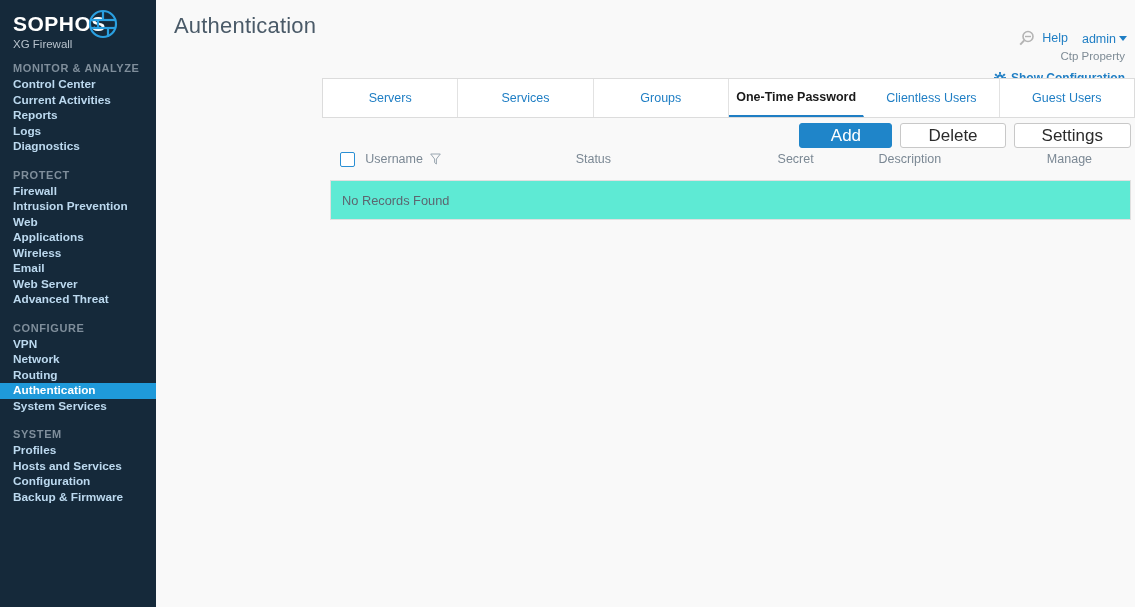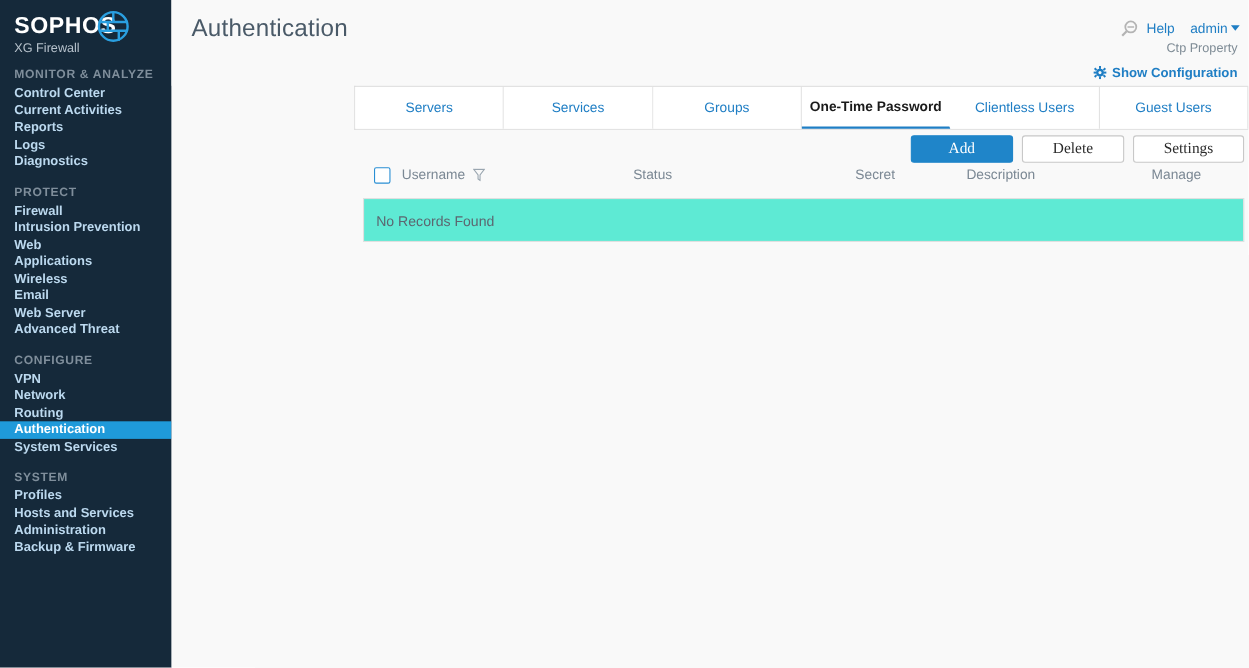--- a/index.html
+++ b/index.html
@@ -94,21 +94,21 @@
     left: 18px;
     top: 13px;
     font-size: 22px;
     color: #4a5a68;
     font-weight: normal;
     letter-spacing: 0.2px;
   }
   #header-right {
     position: absolute;
     right: 8px;
-    top: 16px;
+    top: 28px;
     text-align: right;
   }
   .hr-line1 {
     display: flex;
     align-items: center;
     justify-content: flex-end;
     gap: 7px;
     height: 20px;
   }
   .search-icon { display: inline-block; width: 17px; height: 17px; }
@@ -193,27 +193,27 @@
     position: absolute;
     right: 4px;
     top: 123px;
     display: flex;
     gap: 8px;
   }
   .btn {
     height: 25px;
     min-width: 93px;
     padding: 0 27px;
-    font-size: 14px;
+    font-size: 17px;
     border-radius: 3px;
     border: 1px solid #c8c8c8;
     background: #ffffff;
     color: #2b2b2b;
     cursor: pointer;
-    font-family: Liberation Serif, serif;
+    font-family: Liberation Sans, sans-serif;
     display: flex;
     align-items: center;
     justify-content: center;
   }
   .btn.primary {
     background: #1f85c9;
     border-color: #1f85c9;
     color: #ffffff;
   }
 
@@ -306,21 +306,21 @@
           <div class="nav-item">VPN</div>
           <div class="nav-item">Network</div>
           <div class="nav-item">Routing</div>
           <div class="nav-item active">Authentication</div>
           <div class="nav-item">System Services</div>
         </div>
         <div class="nav-group">
           <div class="nav-group-label">SYSTEM</div>
           <div class="nav-item">Profiles</div>
           <div class="nav-item">Hosts and Services</div>
-          <div class="nav-item">Administration</div>
+          <div class="nav-item">Configuration</div>
           <div class="nav-item">Backup &amp; Firmware</div>
         </div>
       </div>
   </div>
 
   <div id="main">
 
     <div id="topbar">
       <div id="page-title">Authentication</div>
 

